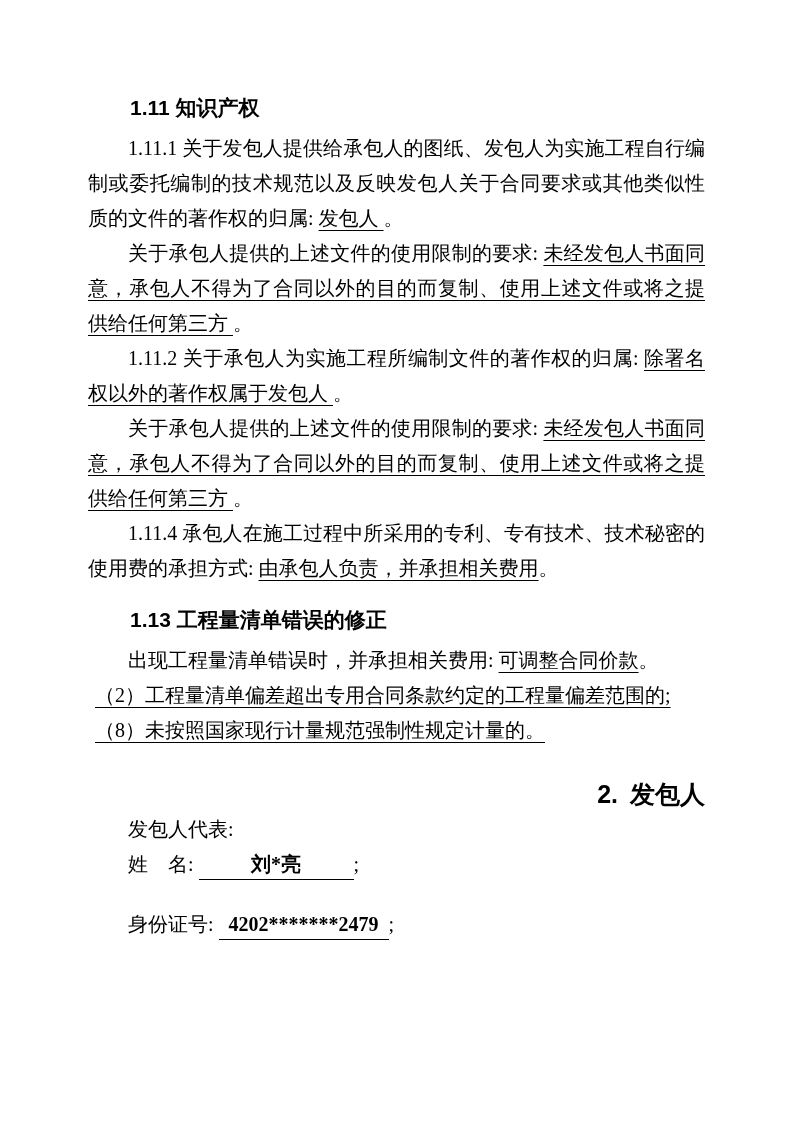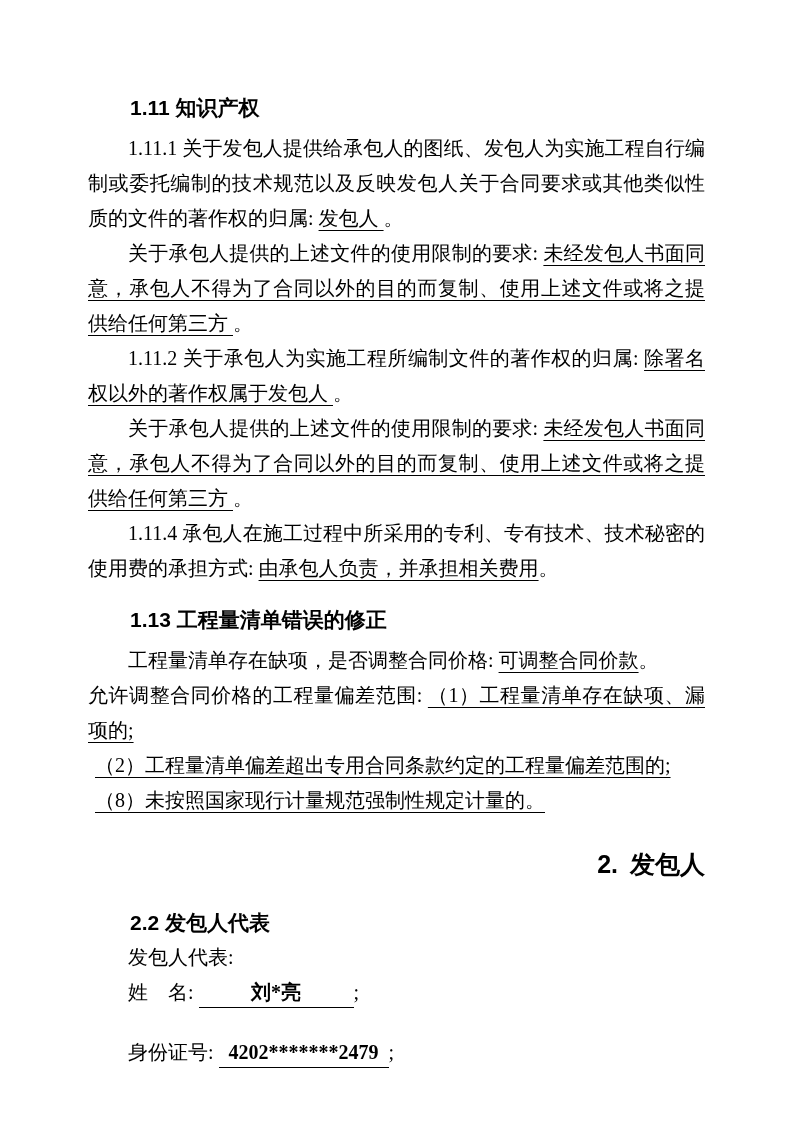--- a/index.html
+++ b/index.html
@@ -71,22 +71,20 @@
 <body>
 
 <div class="page">
   <p class="hsans h-first"><span>1.11 知识产权</span></p>
   <p class="ind2"><span>1.11.1 关于发包人提供给承包人的图纸、发包人为实施工程自行编制或委托编制的技术规范以及反映发包人关于合同要求或其他类似性质的文件的著作权的归属: </span><span class="u">发包人 </span><span>。</span></p>
   <p class="ind2"><span>关于承包人提供的上述文件的使用限制的要求: </span><span class="u">未经发包人书面同意，承包人不得为了合同以外的目的而复制、使用上述文件或将之提供给任何第三方 </span><span>。</span></p>
   <p class="ind2"><span>1.11.2 关于承包人为实施工程所编制文件的著作权的归属: </span><span class="u">除署名权以外的著作权属于发包人 </span><span>。</span></p>
   <p class="ind2"><span>关于承包人提供的上述文件的使用限制的要求: </span><span class="u">未经发包人书面同意，承包人不得为了合同以外的目的而复制、使用上述文件或将之提供给任何第三方 </span><span>。</span></p>
   <p class="ind2"><span>1.11.4 承包人在施工过程中所采用的专利、专有技术、技术秘密的使用费的承担方式: </span><span class="u">由承包人负责，并承担相关费用</span><span>。</span></p>
   <p class="hsans h-mid"><span>1.13 工程量清单错误的修正</span></p>
-  <p class="ind2"><span>工程量清单存在缺项，是否调整合同价格: </span><span class="u">可调整合同价款</span><span>。</span></p>
-  <p><span>允许调整合同价格的工程量偏差范围: </span><span class="u">（1）工程量清单存在缺项、漏项的; </span></p>
+  <p class="ind2"><span>出现工程量清单错误时，并承担相关费用: </span><span class="u">可调整合同价款</span><span>。</span></p>
   <p class="indh"><span class="u">（2）工程量清单偏差超出专用合同条款约定的工程量偏差范围的; </span></p>
   <p class="indh"><span class="u">（8）未按照国家现行计量规范强制性规定计量的。</span></p>
   <p class="h-sec"><span class="gap">2.</span><span>发包人</span></p>
-  <p class="hsans h-sub"><span>2.2 发包人代表</span></p>
   <p class="ind2"><span>发包人代表:</span></p>
   <p class="ind2"><span>姓　名: </span><span class="b blank" style="width: 155px;">刘*亮</span><span>;</span></p>
   <p class="ind2 id-line"><span>身份证号: </span><span class="b blank" style="width: 170px;">4202*******2479</span><span>;</span></p>
 </div>
 
 </body></html>

